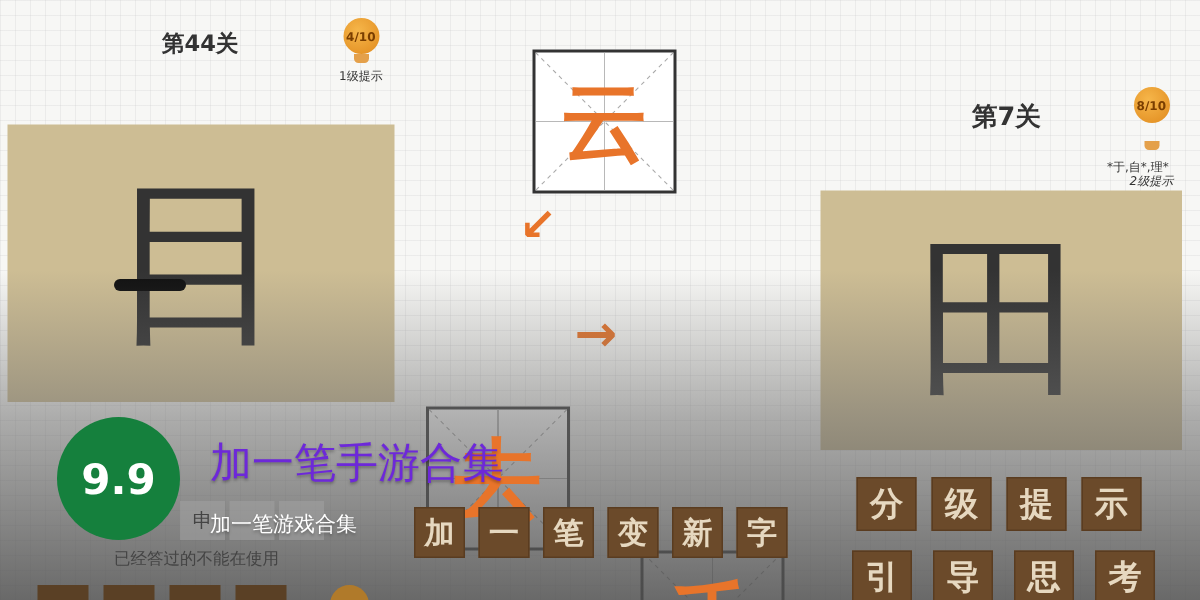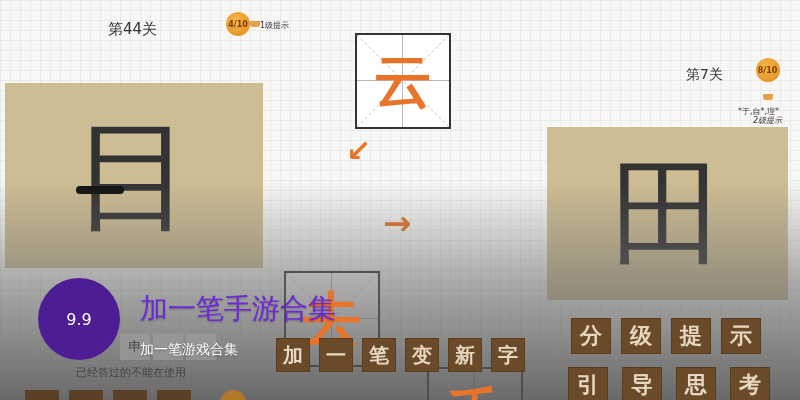--- a/index.html
+++ b/index.html
@@ -9,21 +9,21 @@
     font-family:"DejaVu Sans", sans-serif;
     background-color:#f7f7f5;
     background-image:
       linear-gradient(rgba(200,200,200,0.25) 1px, transparent 1px),
       linear-gradient(90deg, rgba(200,200,200,0.25) 1px, transparent 1px);
     background-size:10px 10px;
   }
   .abs { position:absolute; }
 
   
-  .level-title { font-size:15px; font-weight:normal; color:#333; }
+  .level-title { font-size:15px; font-weight:bold; color:#333; }
   .bulb {
     width:24px; height:24px; border-radius:50%;
     background:radial-gradient(circle at 40% 35%, #f6b64a, #e08a1d);
     color:#7a3e00; font-size:8px; font-weight:bold;
     display:flex; align-items:center; justify-content:center;
   }
   .bulb-base { width:10px; height:6px; background:#e4a04a; border-radius:0 0 3px 3px; }
   .hint-label { font-size:8px; color:#333; }
 
   
@@ -71,32 +71,33 @@
   .tile-lg { width:40px; height:36px; font-size:22px; }
 
   .faded-tile {
     width:30px; height:26px; background:rgba(160,160,160,0.6);
     color:#444; font-size:13px; display:flex; align-items:center; justify-content:center;
   }
 
   
   .rating {
     left:38px; top:278px; width:82px; height:82px; border-radius:50%;
-    background:#4c1d95; color:#fff; font-size:16px;
+    background:#15803d; color:#fff; font-size:28px;
     display:flex; align-items:center; justify-content:center;
     z-index:5;
+    font-weight:bold;
   }
   .app-title { left:140px; top:290px; color:#6d28d9; font-size:28px; z-index:5; text-shadow:0 1px 2px rgba(0,0,0,0.3); }
   .app-subtitle { left:140px; top:341px; color:#fff; font-size:14px; z-index:5; text-shadow:0 1px 2px rgba(0,0,0,0.3); }
 </style>
 </head>
 <body>
 
 <div class="abs level-title" style="left:108px; top:20px;">第44关</div>
-<div class="abs" style="left:226px; top:12px; display:flex; flex-direction:row; align-items:center;">
+<div class="abs" style="left:226px; top:12px; display:flex; flex-direction:column; align-items:center;">
   <div class="bulb">
       <span>4/10</span>
     </div>
   <div class="bulb-base"></div>
   <div class="hint-label" style="margin-top:3px;">1级提示</div>
 </div>
 <div class="abs tan-panel" style="left:5px; top:83px; width:258px; height:185px;">
   <div style="position:relative;">
     <span class="big-char" style="font-size:120px; font-weight:normal;">目</span>
     <div style="position:absolute; left:2px; top:70px; width:48px; height:8px; background:#111; border-radius:4px;"></div>
@@ -120,21 +121,21 @@
 </div>
 <div class="abs" style="left:383px; top:203px; font-size:34px; color:#e8742a; font-weight:bold;">→</div>
 <div class="abs tzg" style="left:427px; top:175px; width:96px; height:96px;">
   <svg class="diag" viewBox="0 0 100 100" preserveAspectRatio="none">
       <line x1="0" y1="0" x2="100" y2="100" stroke="#aaa" stroke-dasharray="3 3" stroke-width="0.8"></line>
       <line x1="100" y1="0" x2="0" y2="100" stroke="#aaa" stroke-dasharray="3 3" stroke-width="0.8"></line>
     </svg>
   <span class="tzg-char">丢</span>
 </div>
 
-<div class="abs level-title" style="left:648px; top:66px; font-size:14px;margin-left:38px;">第7关</div>
+<div class="abs level-title" style="left:648px; top:66px; font-size:17px;">第7关</div>
 <div class="abs" style="left:753px; top:58px; display:flex; flex-direction:column; align-items:center;gap:12px;">
   <div class="bulb">
       <span>8/10</span>
     </div>
   <div class="bulb-base"></div>
   <div class="hint-label" style="margin-top:3px;font-style:italic;">2级提示</div>
 </div>
 <div class="abs hint-label" style="left:738px; top:106px;">*于,自*,理*</div>
 <div class="abs tan-panel" style="left:547px; top:127px; width:241px; height:173px;">
   <span class="big-char" style="font-size:115px; font-weight:normal;">田</span>

